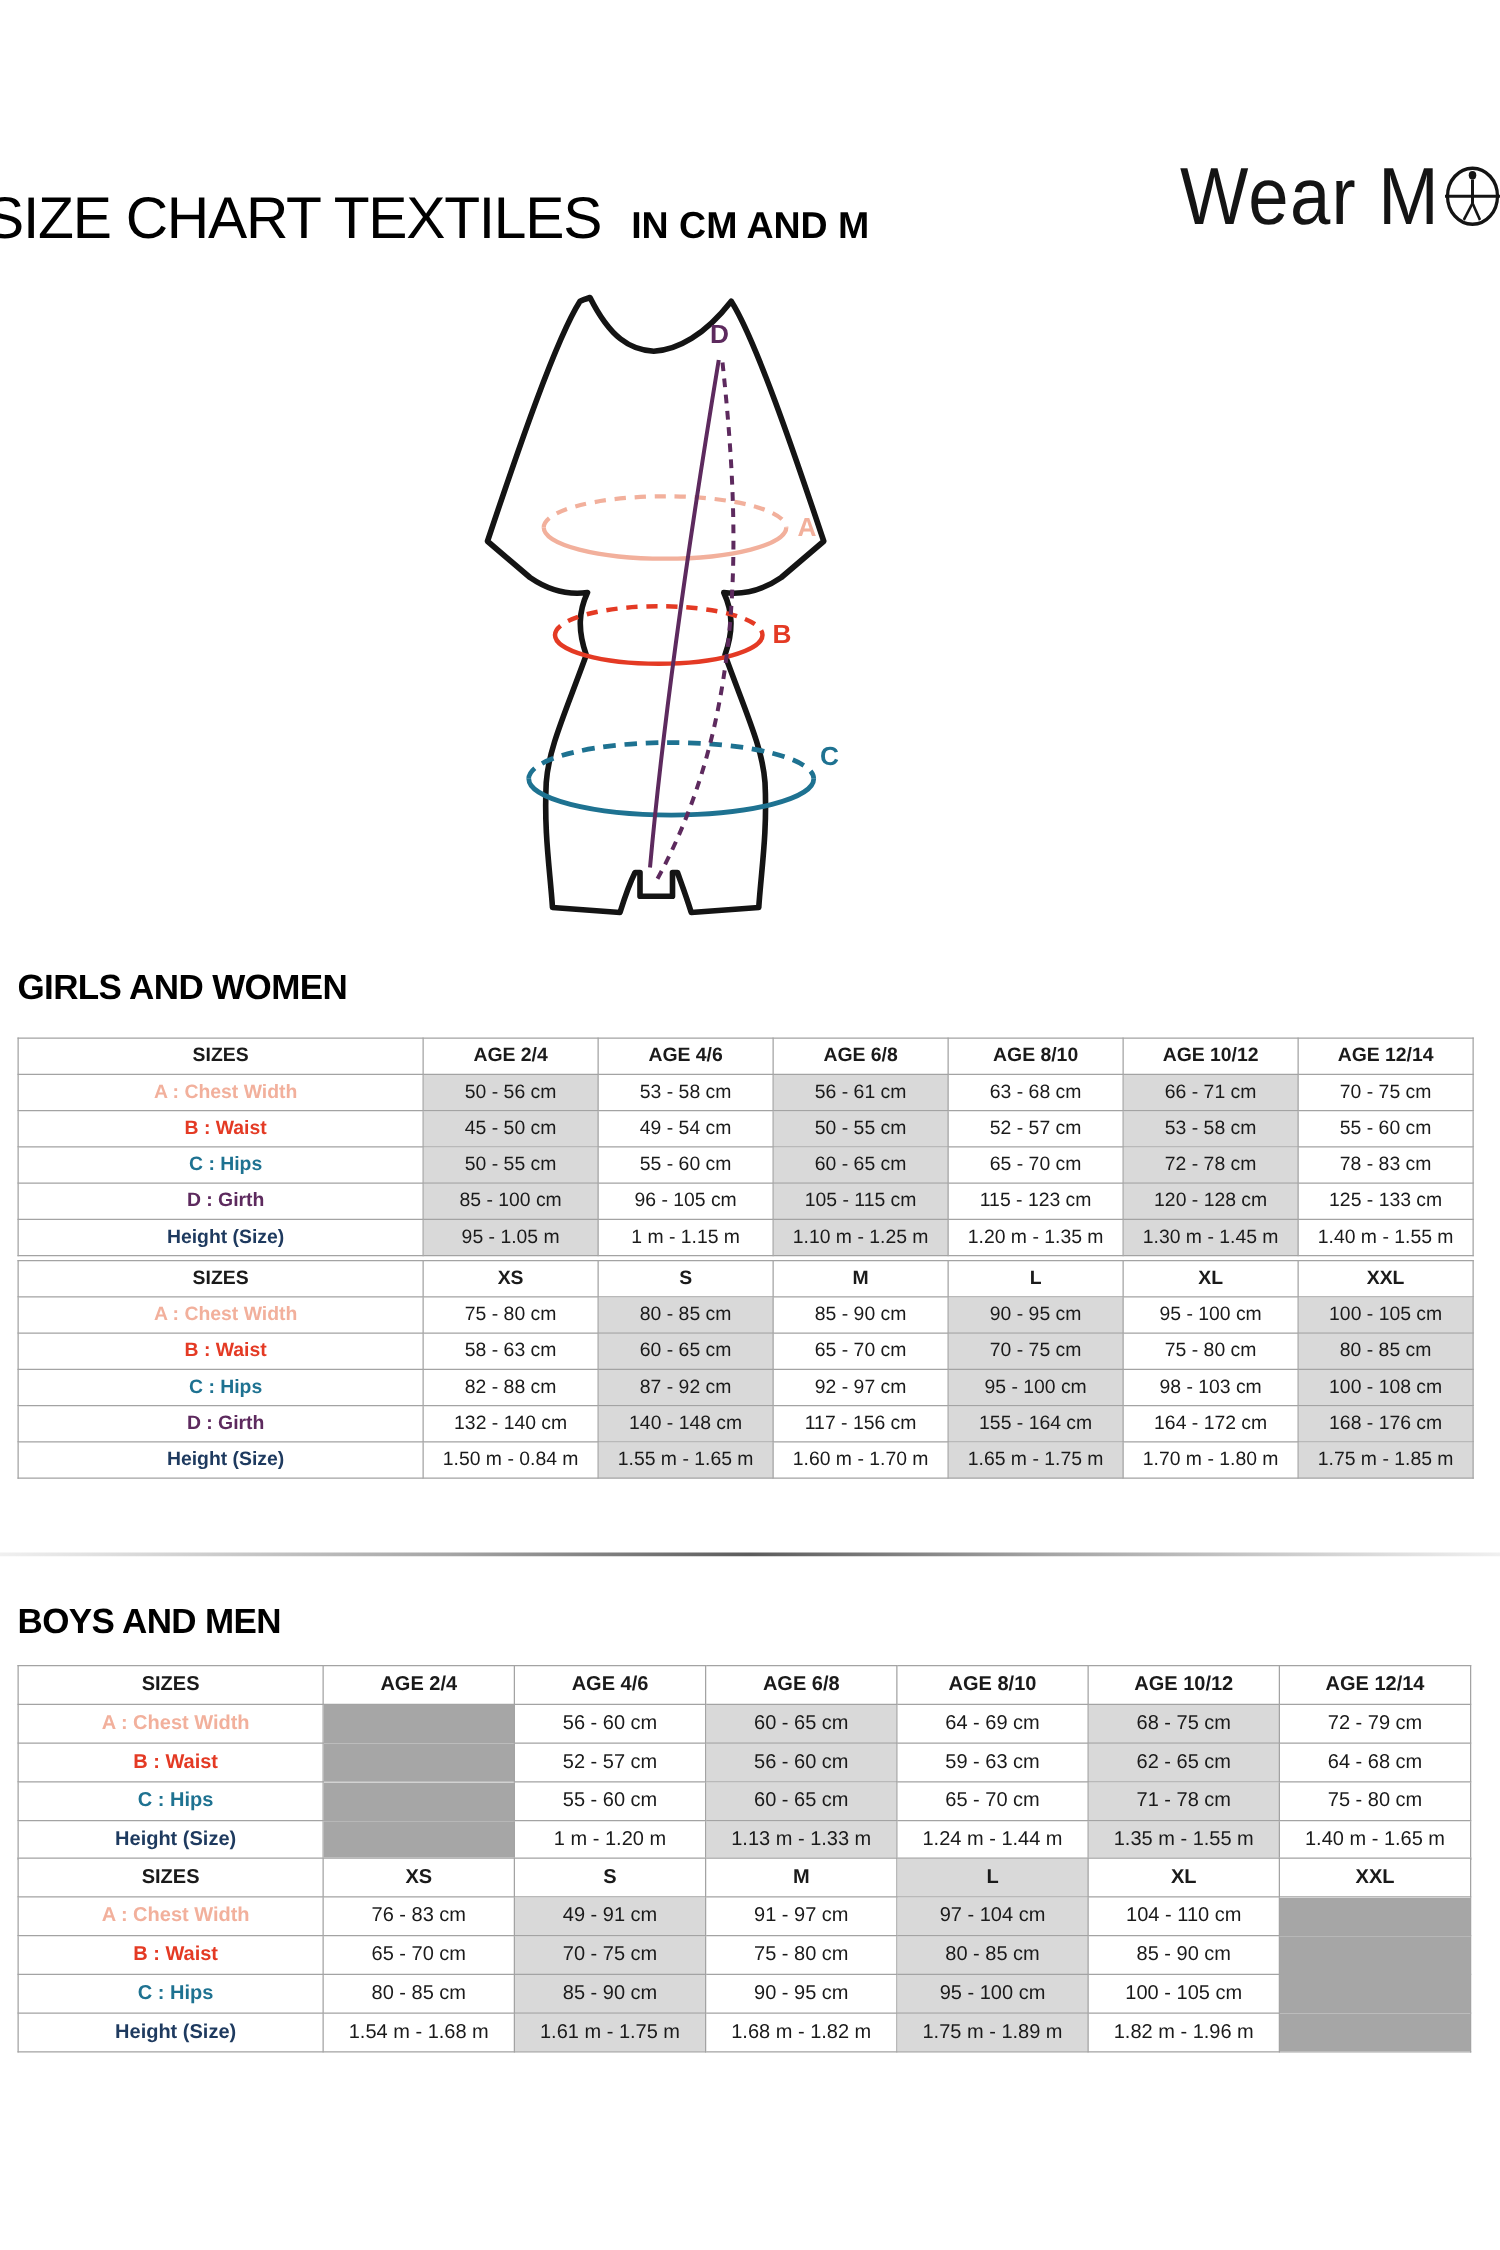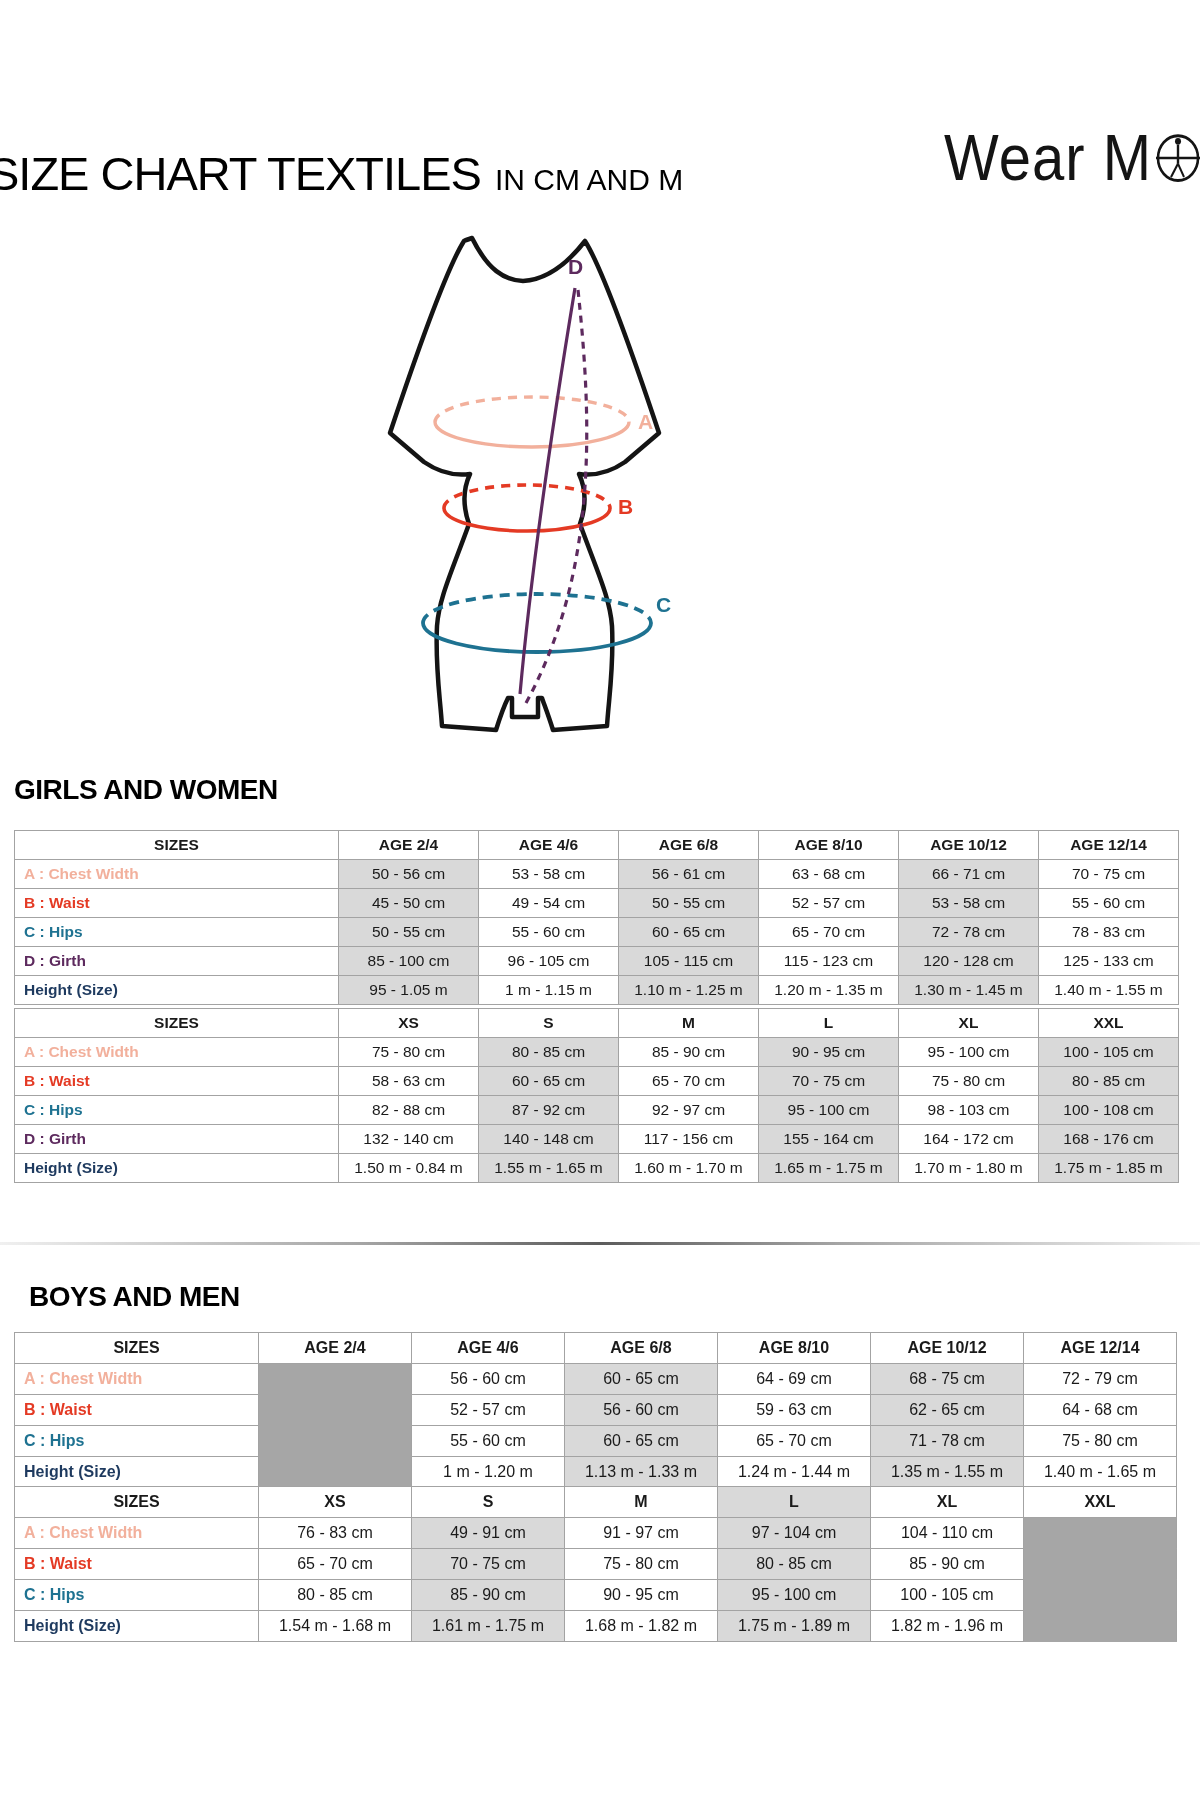--- a/index.html
+++ b/index.html
@@ -2,48 +2,48 @@
 <html><head>
 <meta charset="utf-8">
 <style>
   html,body{margin:0;padding:0;background:#ffffff;}
   .page{position:relative;width:1200px;height:1800px;background:#ffffff;overflow:hidden;
         font-family:"Liberation Sans",sans-serif;color:#1a1a1a;}
 
   
   .title-row{position:absolute;left:-12px;top:146px;white-space:nowrap;color:#000;}
   .title-main{font-size:47px;font-weight:400;letter-spacing:-1px;}
-  .title-sub{font-size:30px;font-weight:400;margin-left:14px;}
+  .title-sub{font-size:30px;font-weight:700;margin-left:24px;}
 
   
   .logo{position:absolute;left:944px;top:120px;white-space:nowrap;color:#141414;
         font-size:58px;font-weight:300;letter-spacing:1px;transform:scaleY(1.12);transform-origin:top left;}
   .logo svg{vertical-align:-4px;margin:0 2px;}
 
   
   .figure{position:absolute;left:372px;top:226px;}
 
   
   .sec-h{position:absolute;left:14px;margin:0;font-size:28px;font-weight:bold;color:#000;letter-spacing:-0.5px;}
   #h-women{top:774px;}
-  #h-men{top:1281px;margin-left:15px;}
+  #h-men{top:1281px;}
 
   
   .divider{position:absolute;left:0;top:1242px;width:1200px;height:3px;
     background:linear-gradient(to right,#f0f0f0 0%,#a5a5a5 30%,#5c5c5c 50%,#a5a5a5 70%,#f0f0f0 100%);}
 
   
   .tbl-host{position:absolute;left:14px;}
   #t1{top:830px;} #t2{top:1008px;} #t3{top:1332px;} #t4{top:1486px;}
   table.sz{border-collapse:collapse;table-layout:fixed;background:#fff;}
   .sz th,.sz td{border:1px solid #a3a3a3;overflow:hidden;white-space:nowrap;
                 font-family:"Liberation Sans",sans-serif;color:#1a1a1a;}
   .sz thead th{font-weight:bold;background:#fff;}
   .sz td{text-align:center;font-weight:normal;}
-  .sz .rowlabel{text-align:left;padding-left:9px;font-weight:bold;}
+  .sz .rowlabel{text-align:center;padding-left:9px;font-weight:bold;}
   .t-women th,.t-women td{height:26px;font-size:15.5px;}
   .t-men  th,.t-men  td{height:28px;font-size:16px;}
   .t-women col{width:140px;} .t-women col.c-label{width:324px;}
   .t-men  col{width:153px;}  .t-men  col.c-label{width:244px;}
   .sz .shade{background:#d9d9d9;}
   .sz thead th.shade{background:#d9d9d9;}
   .sz .blank{background:#a6a6a6;border-top-color:#a6a6a6;border-bottom-color:#a6a6a6;}
 </style>
 </head>
 <body>

